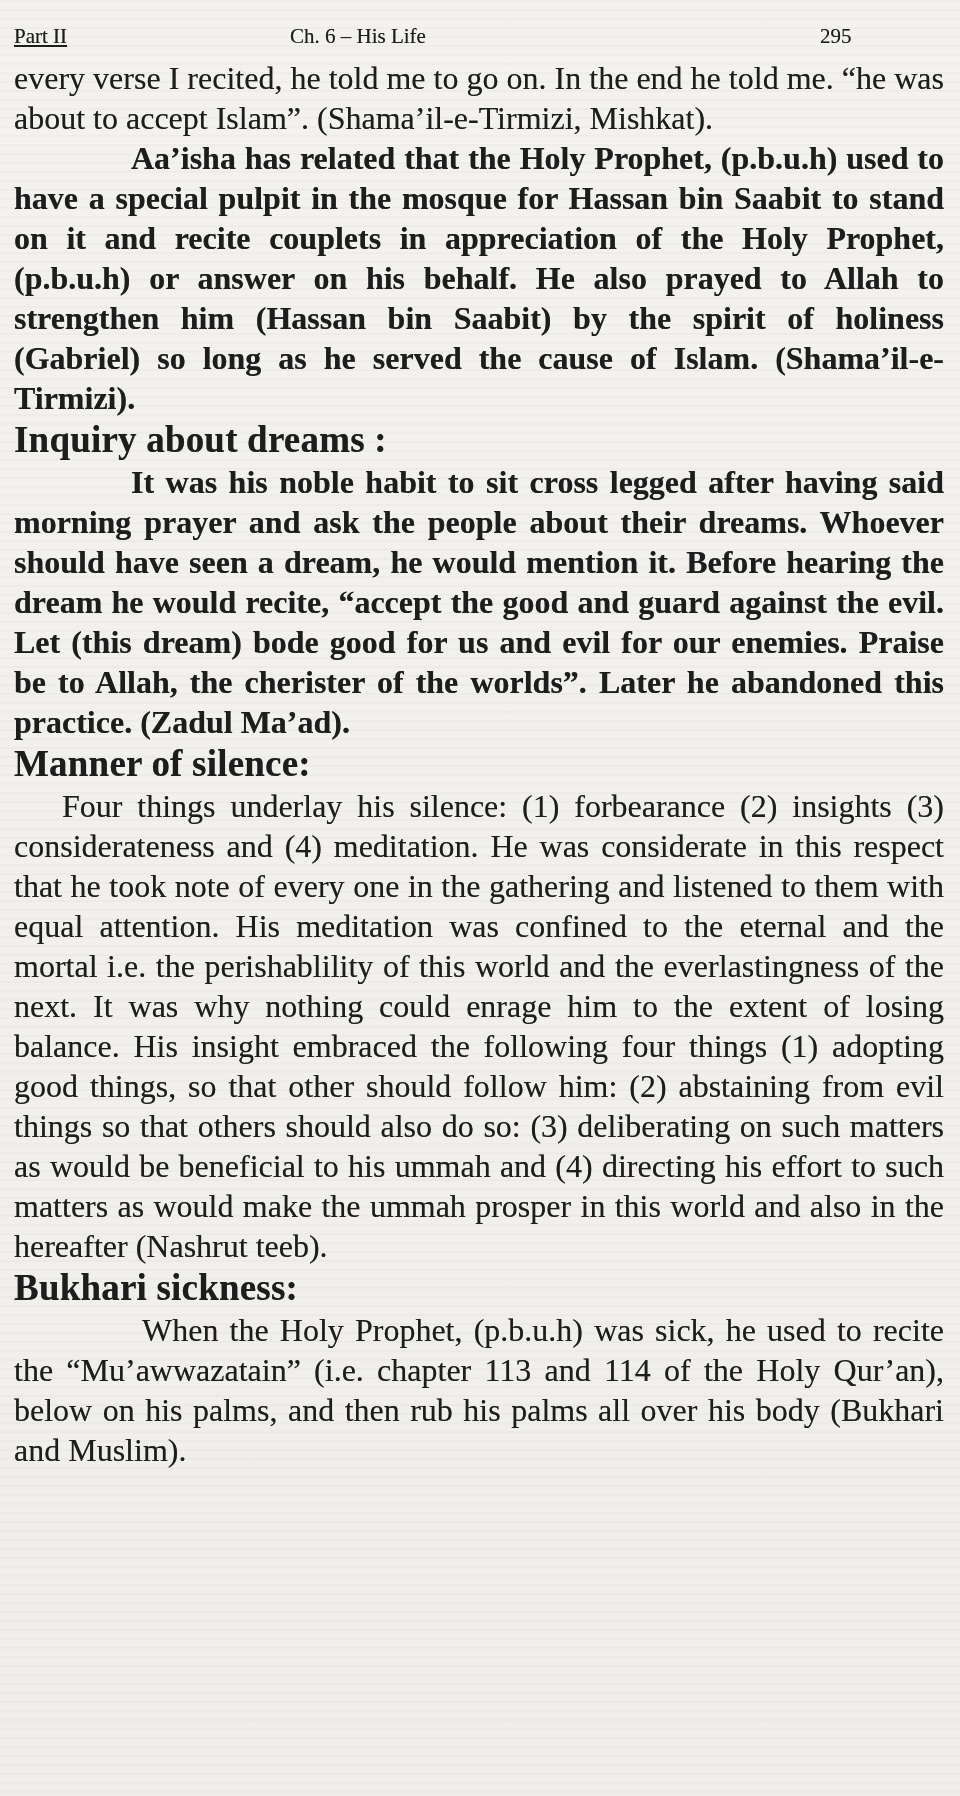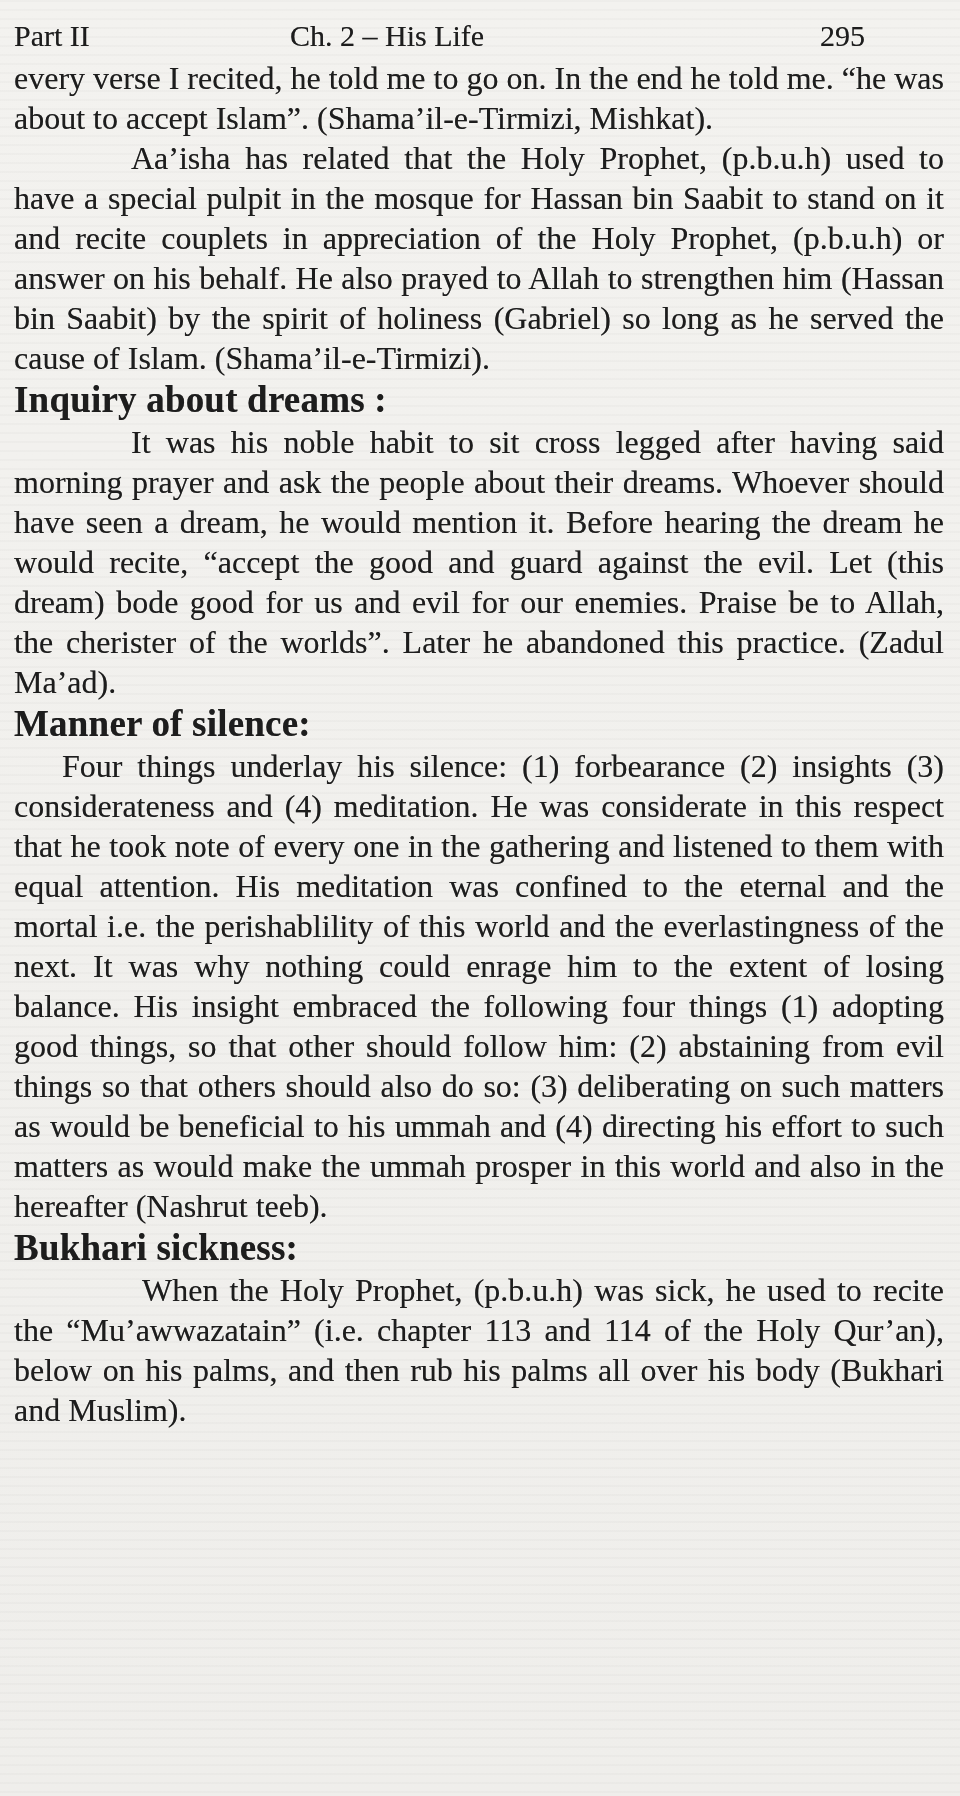--- a/index.html
+++ b/index.html
@@ -23,62 +23,63 @@
     background:
       repeating-linear-gradient(180deg,
         rgba(0,0,0,0.020) 0px, rgba(0,0,0,0.020) 2px,
         rgba(255,255,255,0.0) 2px, rgba(255,255,255,0.0) 9px),
       linear-gradient(#f3f2ef, #efeeeb);
     text-shadow: 0 0 0.6px rgba(25,25,25,0.55);
   }
   .page-header {
     position: relative;
     height: 44px;
-    font-size: 30px;
+    font-size: 21px;
     line-height: 44px;
     white-space: nowrap;
+    text-decoration: underline;
   }
   .page-header .hdr-center { position: absolute; left: 276px; top: 0; }
   .page-header .hdr-right  { position: absolute; left: 806px; top: 0; }
 
   p.body-para {
     margin: 0;
     font-size: 32px;
     line-height: 40px;
     text-align: justify;
   }
   h2.section-heading {
     margin: 0;
     font-size: 37px;
     line-height: 44px;
     font-weight: bold;
     text-align: left;
     letter-spacing: 0.2px;
   }
-  .indent-lg { text-indent: 117px; }
+  .indent-lg { text-indent: 117px; font-weight: bold; }
   .indent-xl { text-indent: 128px; }
   .indent-sm { text-indent: 48px; }
 
   .mt-p1   { margin-top: 38px; }
   .mt-p2   { margin-top: 30px; }
   .mt-h1   { margin-top: 28px; }
   .mt-p3   { margin-top: 28px; }
   .mt-h2   { margin-top: 32px; }
   .mt-p4   { margin-top: 32px; }
   .mt-h3   { margin-top: 36px; }
   .mt-p5   { margin-top: 28px; }
 </style>
 </head>
 <body>
 
 <div class="page">
 
   <div class="page-header">
     <span class="hdr-left">Part II</span>
-    <span class="hdr-center">Ch. 2 – His Life</span>
+    <span class="hdr-center">Ch. 6 – His Life</span>
     <span class="hdr-right">295</span>
   </div>
 
   <p class="body-para mt-p1">every verse I recited, he told me to go on. In the end he told me. “he was about to accept Islam”. (Shama’il-e-Tirmizi, Mishkat).</p>
 
   <p class="body-para indent-lg mt-p2">Aa’isha has related that the Holy Prophet, (p.b.u.h) used to have a special pulpit in the mosque for Hassan bin Saabit to stand on it and recite couplets in appreciation of the Holy Prophet, (p.b.u.h) or answer on his behalf. He also prayed to Allah to strengthen him (Hassan bin Saabit) by the spirit of holiness (Gabriel) so long as he served the cause of Islam. (Shama’il-e-Tirmizi).</p>
 
   <h2 class="section-heading mt-h1">Inquiry about dreams :</h2>
 
   <p class="body-para indent-lg mt-p3">It was his noble habit to sit cross legged after having said morning prayer and ask the people about their dreams. Whoever should have seen a dream, he would mention it. Before hearing the dream he would recite, “accept the good and guard against the evil. Let (this dream) bode good for us and evil for our enemies. Praise be to Allah, the cherister of the worlds”. Later he abandoned this practice. (Zadul Ma’ad).</p>

